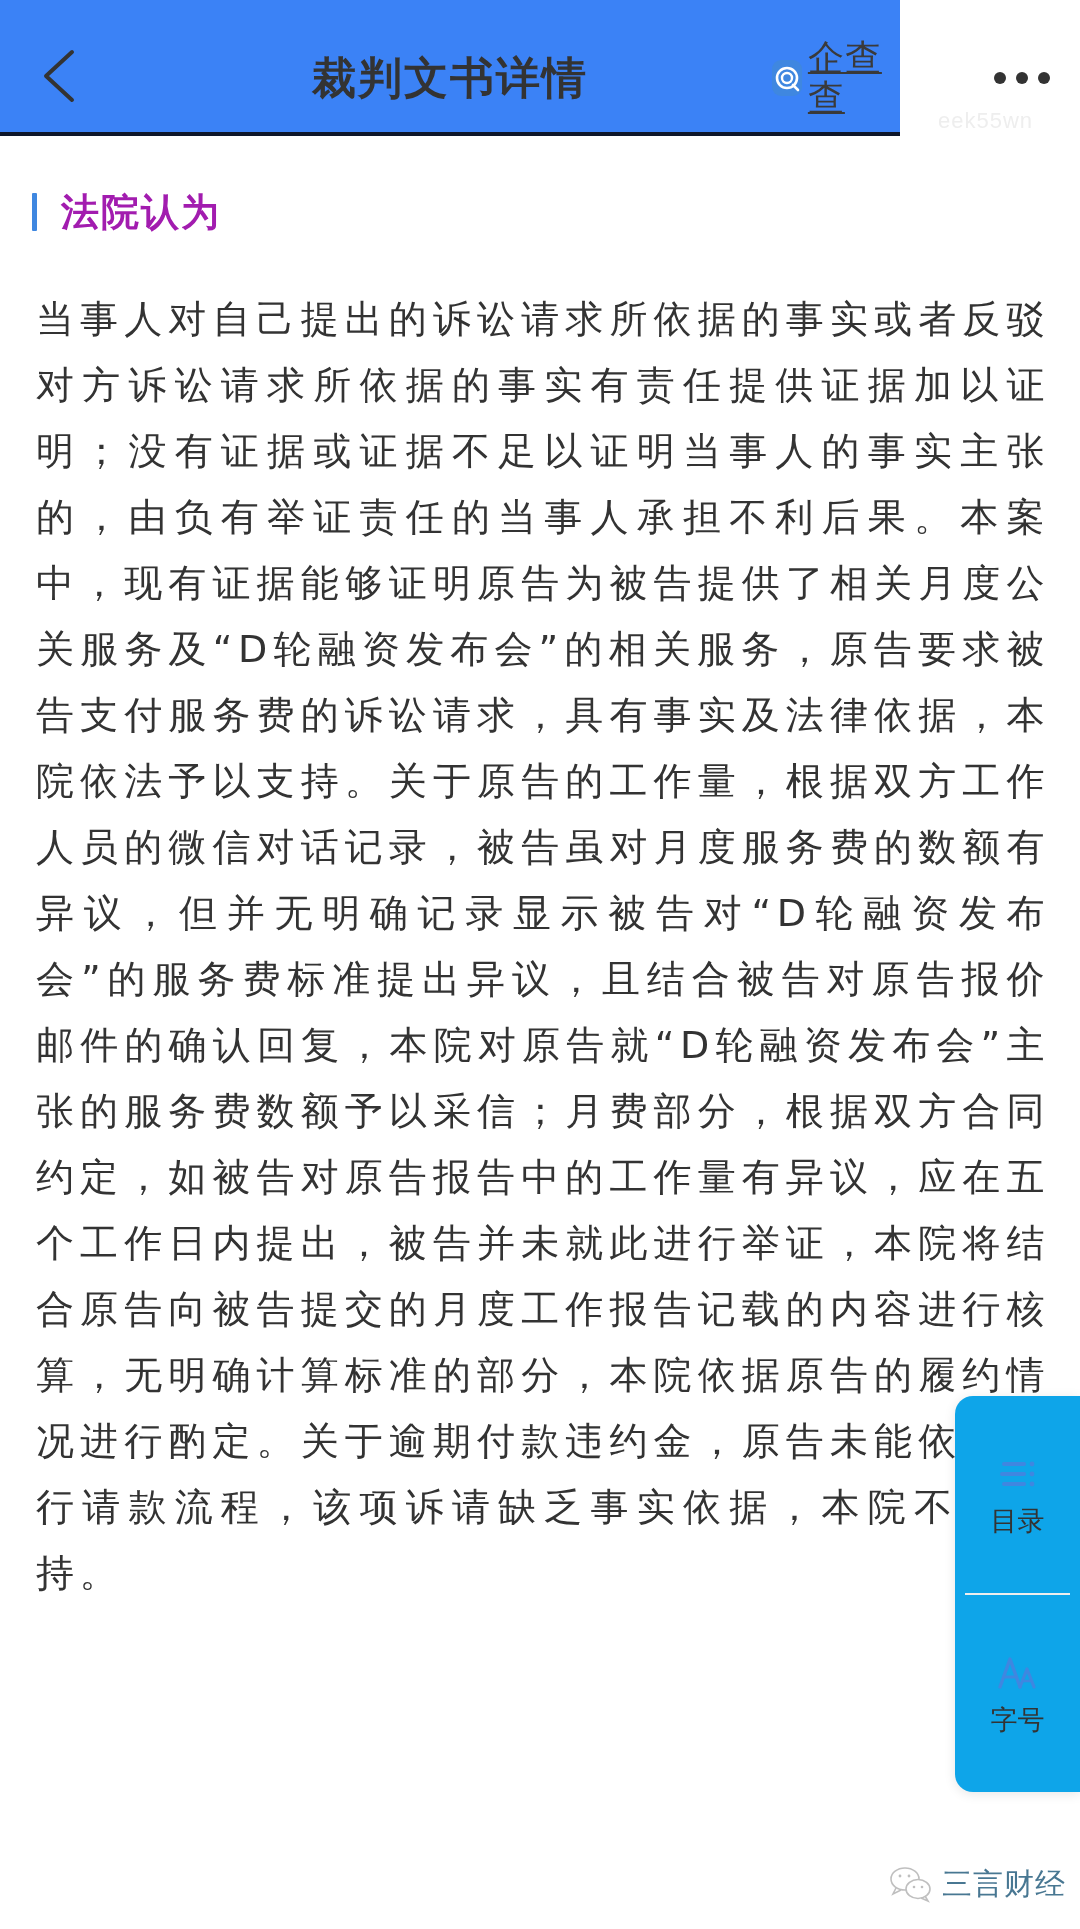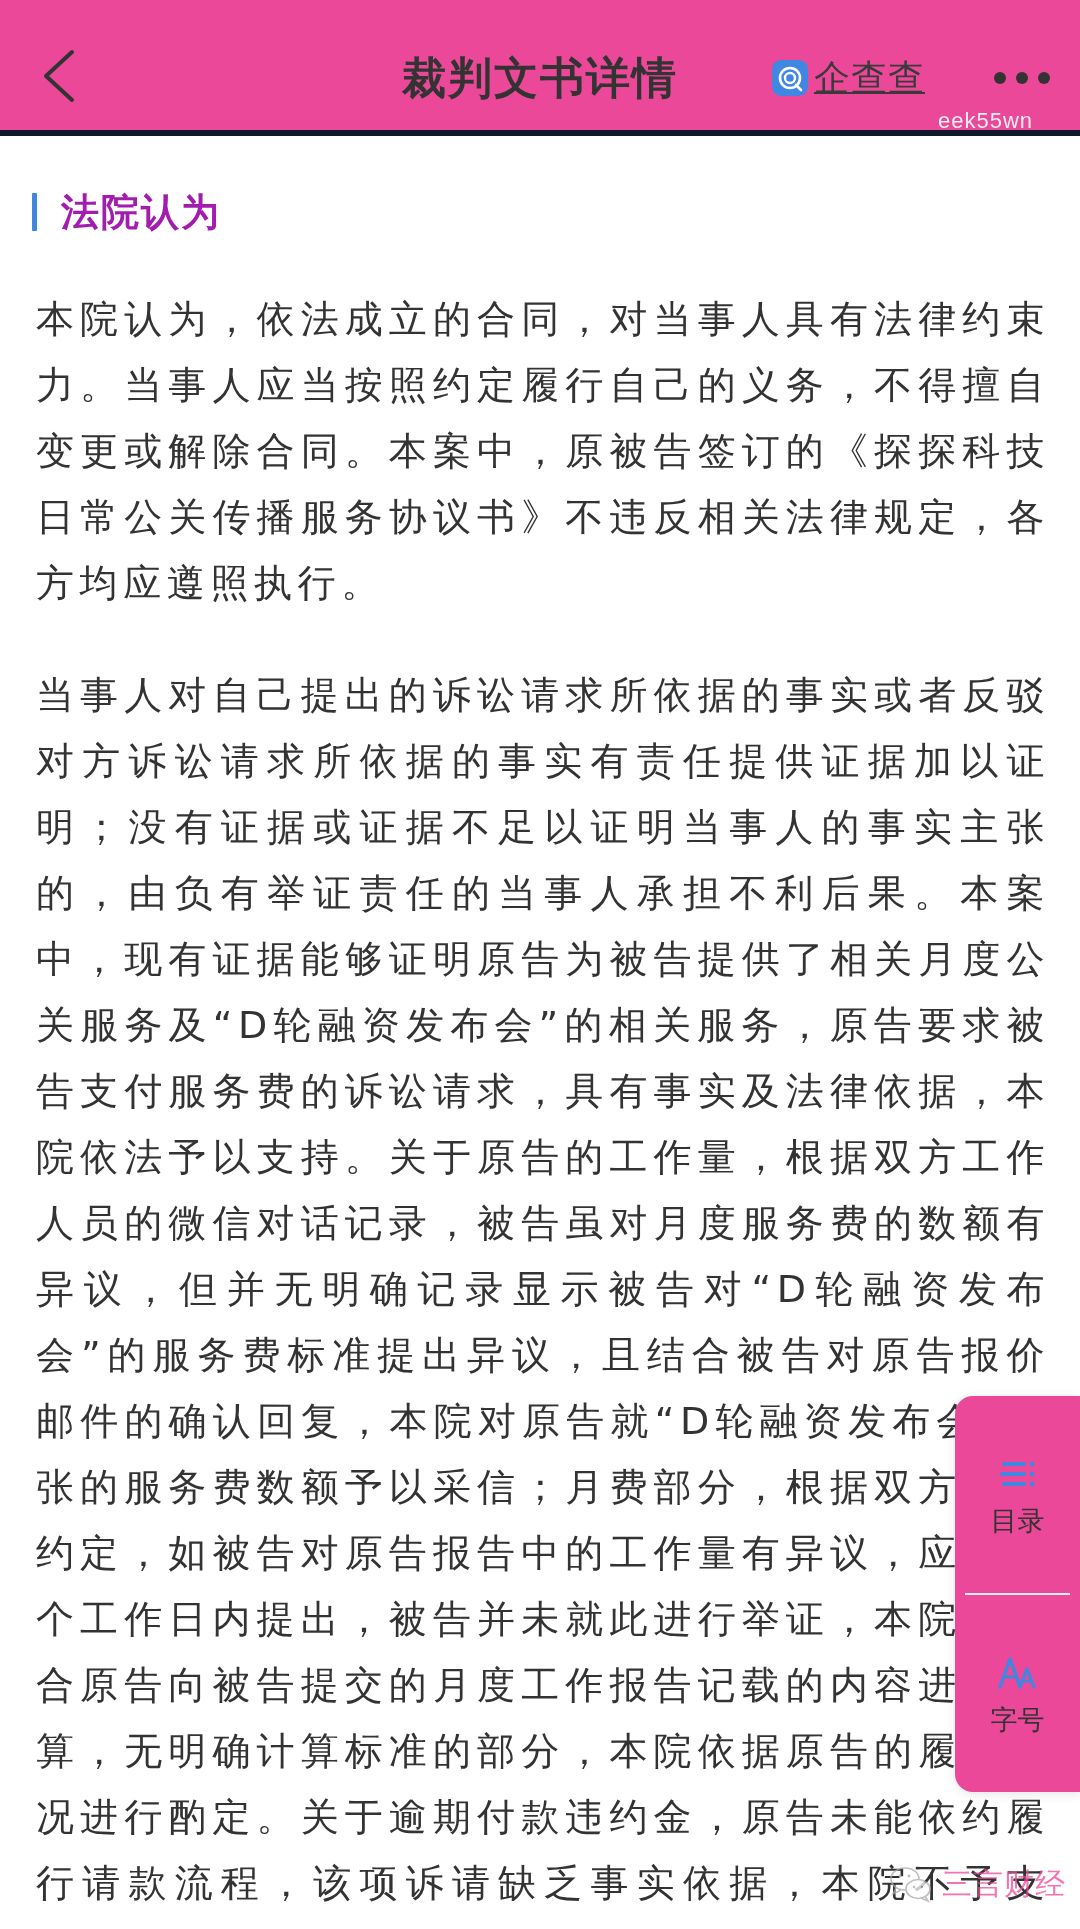--- a/index.html
+++ b/index.html
@@ -6,23 +6,23 @@
   html, body {
     width: 1080px; height: 1929px; overflow: hidden;
     background: #ffffff;
     font-family: "DejaVu Sans", "Liberation Sans", sans-serif;
     color: #333333;
   }
   .page { position: relative; width: 1080px; height: 1929px; background: #fff; }
 
   
   .header {
-    position: absolute; left: 0; top: 0; width: 1080px; height: 136px;
-    background: #ec4899;
-    border-bottom: 6px solid #0f172a;
+    position: absolute; left: 0; top: 0; width: 900px; height: 136px;
+    background: #3b82f6;
+    border-bottom: 4px solid #0f172a;
   }
   .back-btn {
     position: absolute; left: 36px; top: 48px; width: 48px; height: 56px;
     cursor: pointer;
   }
   .back-btn svg { width: 48px; height: 56px; display: block; }
   .header-title {
     position: absolute; left: 0; right: 0; top: 50px;
     text-align: center; font-size: 44px; font-weight: bold; color: #333333;
     letter-spacing: 2px; line-height: 56px;
@@ -67,41 +67,41 @@
   }
   .para {
     font-size: 38px; line-height: 66px; color: #333333;
     letter-spacing: 5.6px; text-align: justify; word-break: break-all;
   }
   .para + .para { margin-top: 46px; }
 
   
   .side-panel {
     position: absolute; left: 955px; top: 1396px; width: 125px; height: 396px;
-    background: #ec4899; border-radius: 18px 0 0 18px;
+    background: #0ea5e9; border-radius: 18px 0 0 18px;
     box-shadow: 0 2px 12px rgba(0,0,0,0.10);
     display: flex; flex-direction: column; font-family: Liberation Serif, serif;
   }
   .side-item {
     flex: 1; display: flex; flex-direction: column; align-items: center; justify-content: center;
     cursor: pointer;
   }
   .side-item + .side-item { border-top: 2px solid #eeeeee; margin: 0 10px; }
   .side-item:first-child { margin: 0 10px; }
   .side-icon { width: 44px; height: 44px; display: block; }
   .side-label { margin-top: 8px; font-size: 27px; color: #333; line-height: 34px; }
 
   
   .wechat-mark {
     position: absolute; left: 888px; top: 1862px; height: 44px;
     display: flex; align-items: center; opacity: 0.75;
   }
   .wechat-mark svg { width: 46px; height: 40px; }
   .wechat-mark .wm-text {
-    margin-left: 8px; font-size: 30px; color: #ec4899; letter-spacing: 1px;
+    margin-left: 8px; font-size: 30px; color: #0c4a6e; letter-spacing: 1px;
   }
 </style>
 </head>
 <body>
 
 <div class="page">
 
   <div class="header">
     <div class="back-btn">
       <svg viewBox="0 0 48 56">
@@ -126,21 +126,20 @@
     </div>
     <div class="watermark-id">eek55wn</div>
   </div>
 
   <div class="section-title">
     <div class="accent-bar"></div>
     <div class="section-label">法院认为</div>
   </div>
 
   <div class="content">
-    <p class="para">本院认为，依法成立的合同，对当事人具有法律约束力。当事人应当按照约定履行自己的义务，不得擅自变更或解除合同。本案中，原被告签订的《探探科技日常公关传播服务协议书》不违反相关法律规定，各方均应遵照执行。</p>
     <p class="para">当事人对自己提出的诉讼请求所依据的事实或者反驳对方诉讼请求所依据的事实有责任提供证据加以证明；没有证据或证据不足以证明当事人的事实主张的，由负有举证责任的当事人承担不利后果。本案中，现有证据能够证明原告为被告提供了相关月度公关服务及“D轮融资发布会”的相关服务，原告要求被告支付服务费的诉讼请求，具有事实及法律依据，本院依法予以支持。关于原告的工作量，根据双方工作人员的微信对话记录，被告虽对月度服务费的数额有异议，但并无明确记录显示被告对“D轮融资发布会”的服务费标准提出异议，且结合被告对原告报价邮件的确认回复，本院对原告就“D轮融资发布会”主张的服务费数额予以采信；月费部分，根据双方合同约定，如被告对原告报告中的工作量有异议，应在五个工作日内提出，被告并未就此进行举证，本院将结合原告向被告提交的月度工作报告记载的内容进行核算，无明确计算标准的部分，本院依据原告的履约情况进行酌定。关于逾期付款违约金，原告未能依约履行请款流程，该项诉请缺乏事实依据，本院不予支持。</p>
   </div>
 
   <div class="side-panel">
     <div class="side-item">
       <svg class="side-icon" viewBox="0 0 44 44">
         <line x1="8" y1="12" x2="28" y2="12" stroke="#3f87e0" stroke-width="4" stroke-linecap="round"></line>
         <line x1="6" y1="22" x2="28" y2="22" stroke="#3f87e0" stroke-width="4" stroke-linecap="round"></line>
         <line x1="8" y1="32" x2="28" y2="32" stroke="#3f87e0" stroke-width="4" stroke-linecap="round"></line>
         <circle cx="36" cy="12" r="2.4" fill="#3f87e0"></circle>

